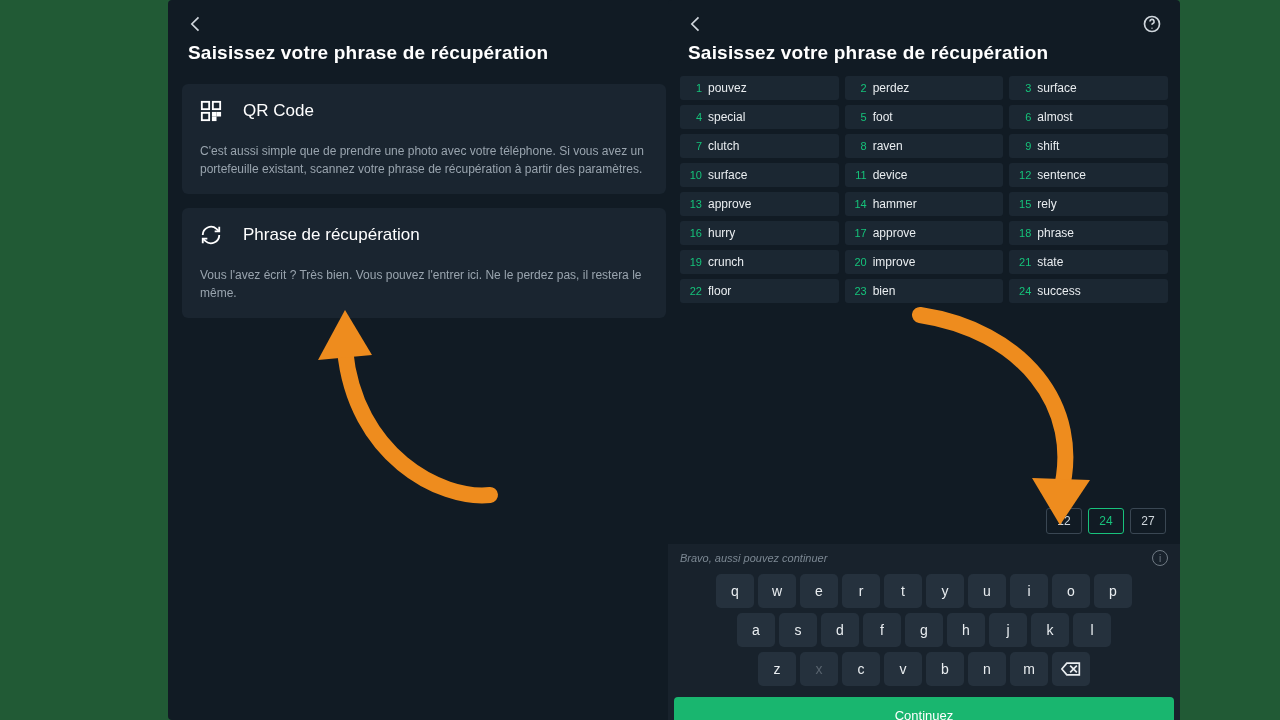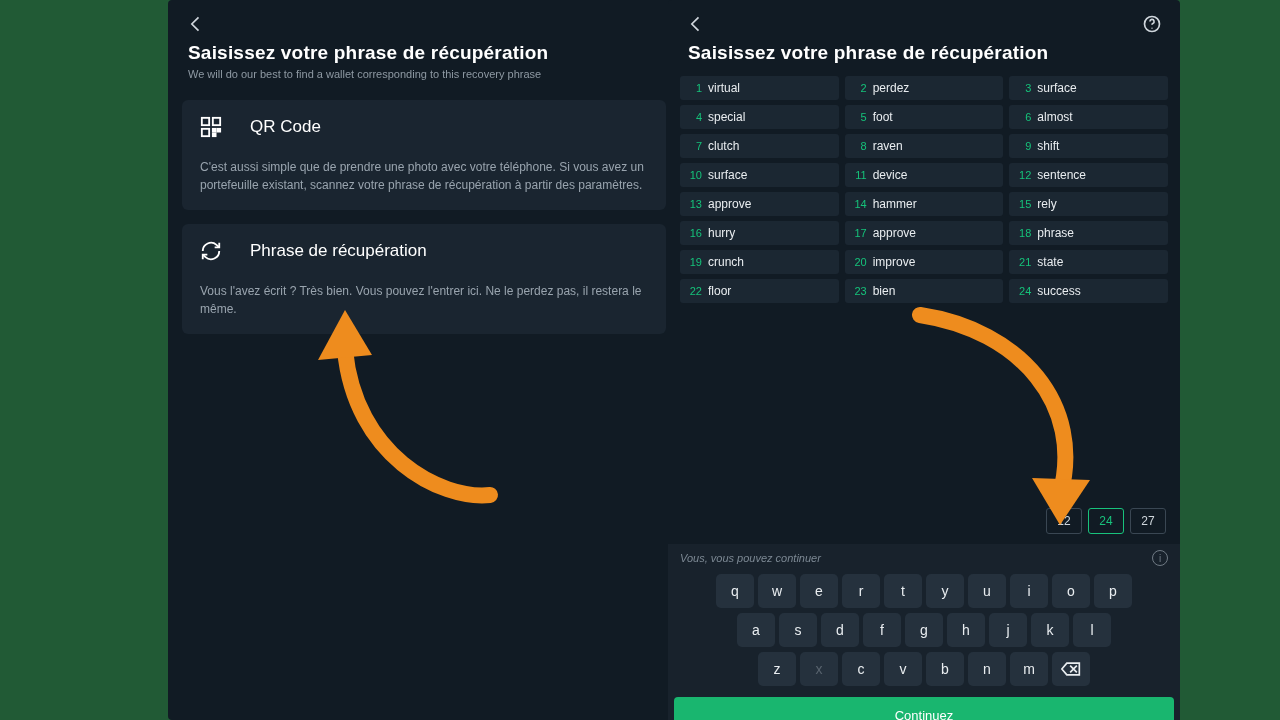--- a/index.html
+++ b/index.html
@@ -7,21 +7,21 @@
 .phone.left{left:168px}
 .phone.right{left:668px}
 .topbar{display:flex;align-items:center;justify-content:space-between;padding:14px 18px 0 18px}
 .back{width:20px;height:20px;cursor:pointer}
 .back svg,.help svg{stroke:#cfd6dc;fill:none;stroke-width:2}
 .help{width:20px;height:20px;cursor:pointer}
 .hdr{padding:8px 20px 6px 20px}
 .title{font-size:19px;font-weight:600;color:#fff;letter-spacing:.2px}
 .sub{font-size:11px;color:#8e99a3;margin-top:4px}
 .card{margin:14px 14px 0 14px;background:#1a2530;border-radius:6px;padding:16px 18px;cursor:pointer}
-.card-hd{display:flex;align-items:center;gap:28px;color:#fff;font-size:17px;font-weight:500}
+.card-hd{display:flex;align-items:center;gap:21px;color:#fff;font-size:17px;font-weight:500}
 .card-hd .ic{width:22px;height:22px;flex:0 0 22px}
 .card-desc{font-size:12px;color:#99a4ae;line-height:1.5;margin-top:20px}
 .wordgrid{margin:6px 12px 0 12px;display:grid;grid-template-columns:repeat(3,1fr);gap:5px 6px}
 .word{display:flex;align-items:center;background:#1b2732;border-radius:3px;height:24px;font-size:12px}
 .word .n{color:#15c27a;width:22px;text-align:right;padding-right:6px;font-size:11px}
 .word .w{color:#e9edf0}
 .lenpick{position:absolute;right:14px;bottom:186px;display:flex;gap:6px}
 .lenpick div{width:34px;height:24px;border:1px solid #3a4753;border-radius:3px;display:flex;align-items:center;justify-content:center;font-size:12px;color:#cfd6dc;cursor:pointer}
 .lenpick div.active{border-color:#18c27c;color:#18c27c}
 .imebox{position:absolute;left:0;right:0;bottom:0;height:176px;background:#18222c}
@@ -42,21 +42,20 @@
 
 <div class="phone left">
   <div class="topbar">
     <span class="back"><svg viewBox="0 0 24 24">
           <path d="M15 4l-8 8 8 8"></path>
         </svg></span>
     <span></span>
   </div>
   <div class="hdr">
     <div class="title">Saisissez votre phrase de récupération</div>
-    <div class="sub">We will do our best to find a wallet corresponding to this recovery phrase</div>
   </div>
 
   <div class="card">
     <div class="card-hd">
       <span class="ic">
         <svg viewBox="0 0 24 24" stroke="#fff" fill="none" stroke-width="2">
           <rect x="2" y="2" width="8" height="8"></rect>
             <rect x="14" y="2" width="8" height="8"></rect>
           <rect x="2" y="14" width="8" height="8"></rect>
             <rect x="14" y="14" width="3" height="3" fill="#fff"></rect>
@@ -96,21 +95,21 @@
           <circle cx="12" cy="17" r=".8" fill="#cfd6dc" stroke="none"></circle>
         </svg></span>
   </div>
   <div class="hdr">
     <div class="title">Saisissez votre phrase de récupération</div>
   </div>
 
   <div class="wordgrid" id="wordgrid">
       <div class="word">
         <span class="n">1</span>
-        <span class="w">virtual</span>
+        <span class="w">pouvez</span>
       </div>
       <div class="word">
         <span class="n">2</span>
         <span class="w">perdez</span>
       </div>
       <div class="word">
         <span class="n">3</span>
         <span class="w">surface</span>
       </div>
       <div class="word">
@@ -200,21 +199,21 @@
     </div>
 
   <div class="lenpick" id="lenpick">
       <div>12</div>
       <div class="active">24</div>
       <div>27</div>
     </div>
 
   <div class="imebox">
     <div class="imehint">
-      <span>Vous, vous pouvez continuer</span>
+      <span>Bravo, aussi pouvez continuer</span>
       <span class="info">i</span>
     </div>
     <div class="kbd" id="kbd">
         <div class="row">
           <div class="key">q</div>
           <div class="key">w</div>
           <div class="key">e</div>
           <div class="key">r</div>
           <div class="key">t</div>
           <div class="key">y</div>

